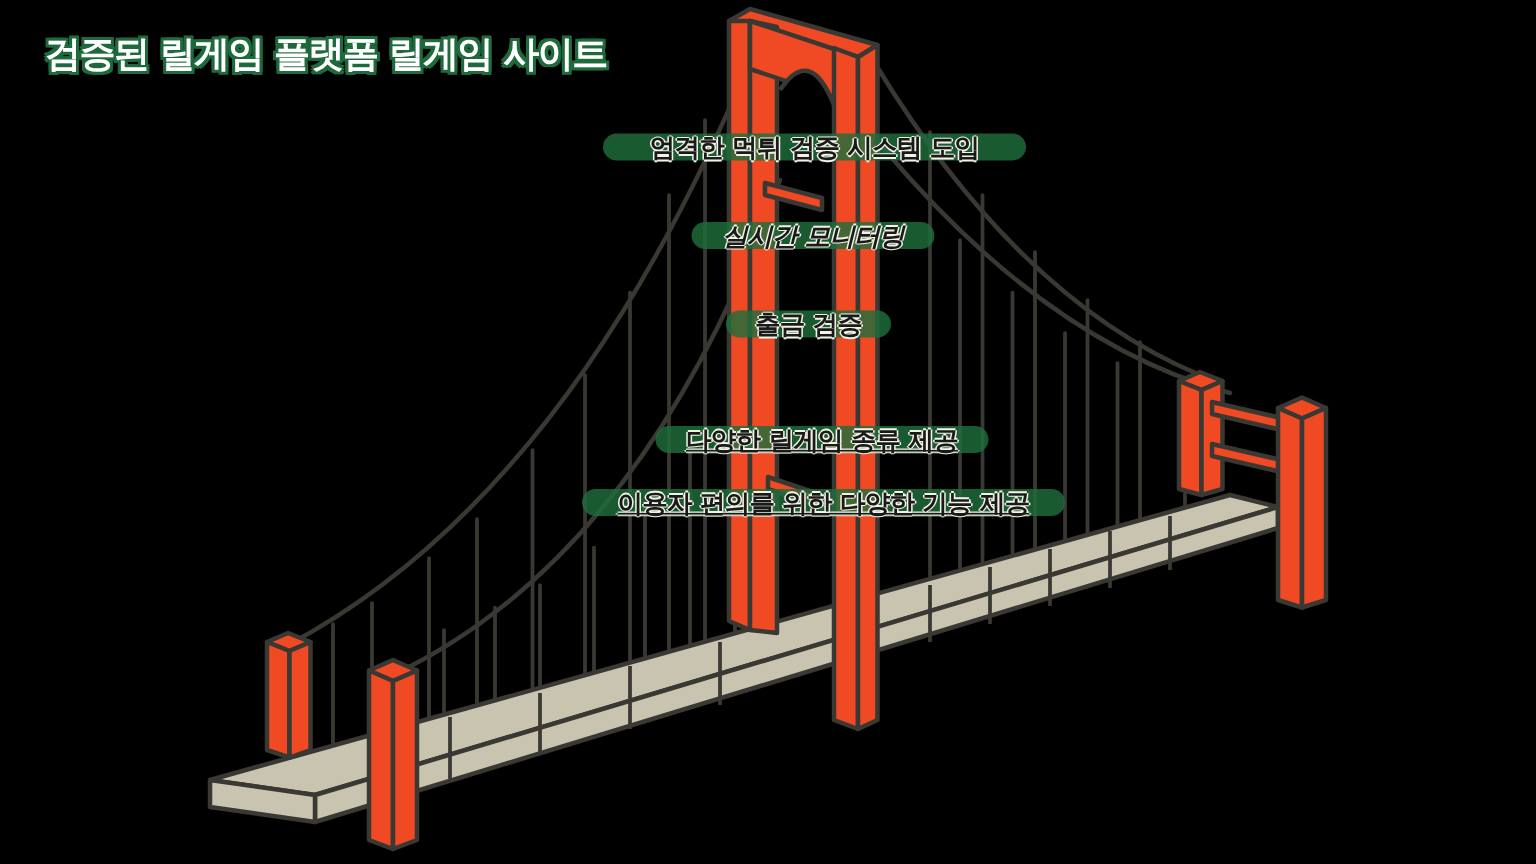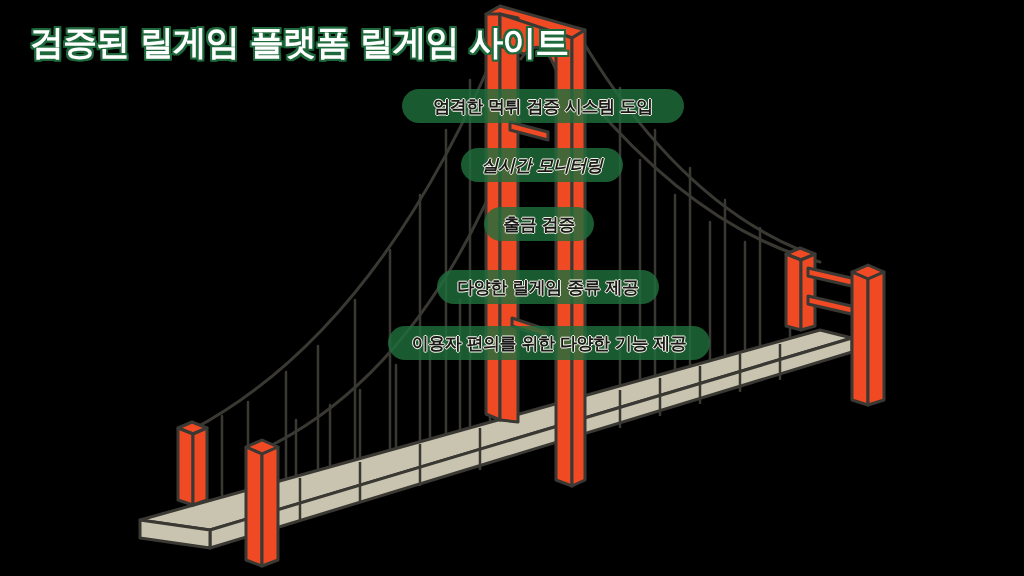--- a/index.html
+++ b/index.html
@@ -1,27 +1,27 @@
 <!DOCTYPE html>
 <html><head>
 <meta charset="utf-8">
 <style>
   html, body { margin: 0; padding: 0; background: #000; }
   body { width: 1024px; height: 576px; position: relative; overflow: hidden;
          font-family: "DejaVu Sans", sans-serif; }
   #scene { position: absolute; left: 0; top: 0; width: 1024px; height: 576px; }
   .title {
     position: absolute; left: 30px; top: 20px; margin: 0;
-    font-size: 34px; font-weight: bold; color: #ffffff; letter-spacing: -1px;
+    font-size: 24px; font-weight: bold; color: #ffffff; letter-spacing: -1px;
     text-shadow: -2px 0 #1e6a3c, 2px 0 #1e6a3c, 0 -2px #1e6a3c, 0 2px #1e6a3c,
                  -2px -2px #1e6a3c, 2px 2px #1e6a3c, -2px 2px #1e6a3c, 2px -2px #1e6a3c;
     white-space: nowrap;
   }
   .pill {
-    position: absolute; height: 34px; border-radius: 17px;
+    position: absolute; height: 18px; border-radius: 17px;
     background: rgba(30, 110, 60, 0.82);
     display: flex; align-items: center; justify-content: center;
     font-size: 17px; font-weight: bold; color: #1a1a1a; white-space: nowrap;
     text-shadow: -1px 0 #f2f2e6, 1px 0 #f2f2e6, 0 -1px #f2f2e6, 0 1px #f2f2e6;
     letter-spacing: -0.5px;
   }
 </style>
 </head>
 <body>
 
@@ -120,18 +120,18 @@
 
 <div class="pill" style="left:402px; top:89px; width:282px;">
   <span>엄격한 먹튀 검증 시스템 도입</span>
 </div>
 <div class="pill" style="left:461px; top:148px; width:162px;font-style:italic;">
   <span>실시간 모니터링</span>
 </div>
 <div class="pill" style="left:484px; top:207px; width:110px;">
   <span>출금 검증</span>
 </div>
-<div class="pill" style="left:437px; top:270px; width:222px;">
+<div class="pill" style="left:437px; top:284px; width:222px;text-decoration:underline;">
   <span>다양한 릴게임 종류 제공</span>
 </div>
-<div class="pill" style="left:388px; top:326px; width:322px;">
+<div class="pill" style="left:388px; top:326px; width:322px;text-decoration:underline;">
   <span>이용자 편의를 위한 다양한 기능 제공</span>
 </div>
 
 </body></html>

